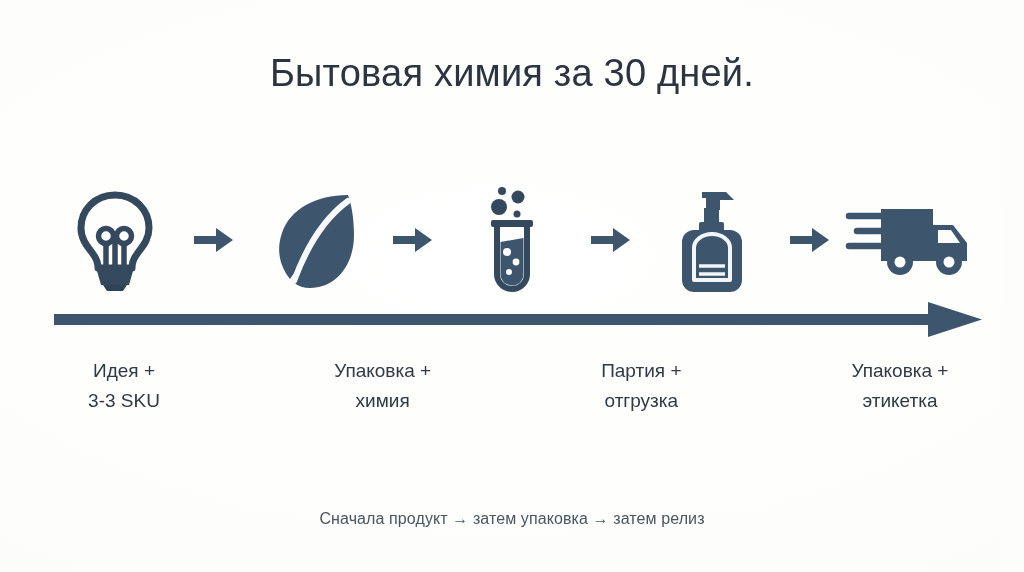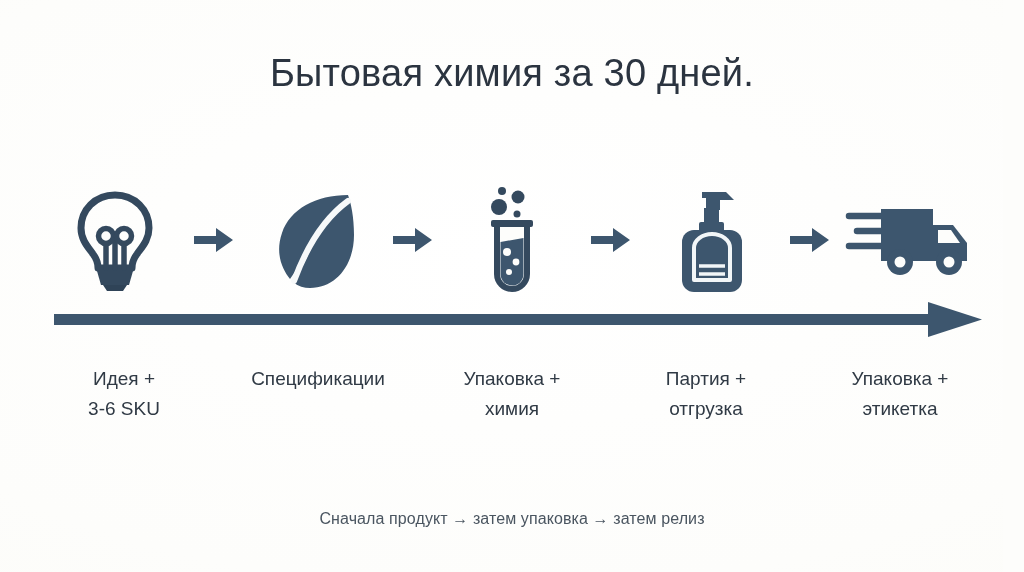--- a/index.html
+++ b/index.html
@@ -85,21 +85,20 @@
     justify-content: space-between;
     align-items: flex-start;
   }
   .label {
     width: 176px;
     text-align: center;
     font-size: 19px;
     line-height: 30px;
     color: #303a45;
     font-weight: 400;
-    margin-top: 8px;
   }
   .label .ln { display: block; white-space: nowrap; }
 
   
   .footer {
     position: absolute;
     left: 0;
     top: 510px;
     width: 1024px;
     text-align: center;
@@ -248,27 +247,23 @@
     <svg width="938" height="44" viewBox="0 0 938 44">
       <rect x="4" y="16" width="880" height="11" fill="#3d566e"></rect>
       <path d="M878 4 L932 21.5 L878 39 Z" fill="#3d566e"></path>
     </svg>
   </div>
 
   <div class="labels">
 
     <div class="label">
       <span class="ln">Идея +</span>
-      <span class="ln">3-6 SKU</span>
-    </div>
-
-    <div class="label">
-      <span class="ln">Спецификации</span>
-      <span class="ln"></span>
-    </div>
+      <span class="ln">3-3 SKU</span>
+    </div>
+
 
     <div class="label">
       <span class="ln">Упаковка +</span>
       <span class="ln">химия</span>
     </div>
 
     <div class="label">
       <span class="ln">Партия +</span>
       <span class="ln">отгрузка</span>
     </div>

